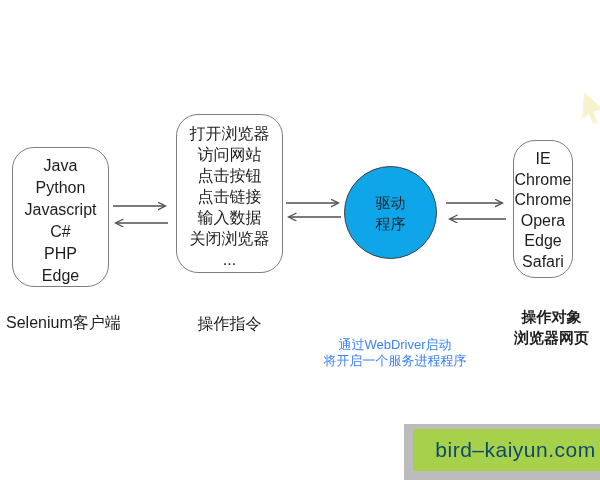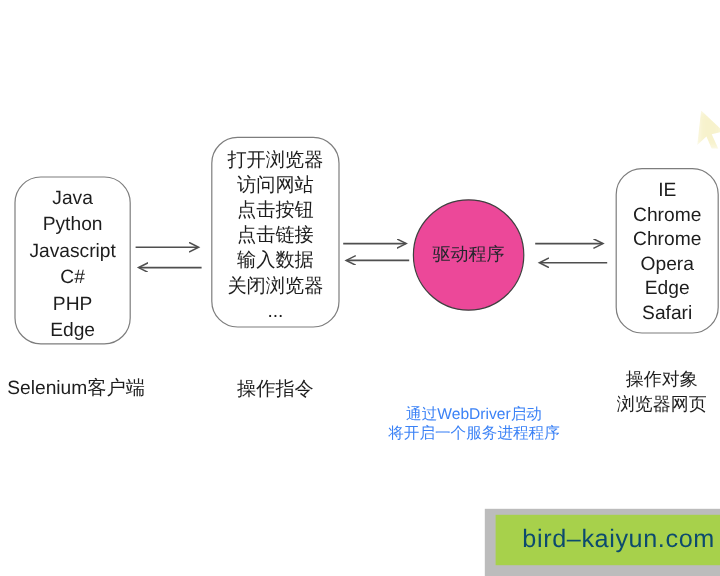--- a/index.html
+++ b/index.html
@@ -4,32 +4,32 @@
 <style>
   html,body{margin:0;padding:0;background:#fff;}
   .canvas{position:relative;width:600px;height:480px;background:#ffffff;overflow:hidden;
           font-family:"Liberation Sans","DejaVu Sans",sans-serif;color:#1d1d1d;}
   .arrows{position:absolute;left:0;top:0;pointer-events:none;}
   .box{position:absolute;border:1.5px solid #7d7d7d;border-radius:22px;background:#fff;
        text-align:center;box-sizing:border-box;}
   .box .line{white-space:nowrap;}
   .client-box{left:12px;top:147px;width:97px;height:140px;padding-top:7px;font-size:16px;line-height:22px;text-align:center;}
   .commands-box{left:176px;top:114px;width:107px;height:159px;padding-top:8px;font-size:16px;line-height:21px;}
-  .browsers-box{left:513px;top:140px;width:86px;height:138px;padding-top:8px;font-size:16px;line-height:20.5px;}
+  .browsers-box{left:513px;top:140px;width:60px;height:138px;padding-top:8px;font-size:16px;line-height:20.5px;}
   .driver-circle{position:absolute;left:344px;top:166px;width:93px;height:93px;border-radius:50%;
-       background:#ec4899;border:1.5px solid #3f3f3f;box-sizing:border-box;
-       display:flex;flex-direction:row;align-items:center;justify-content:center;
+       background:#0ea5e9;border:1.5px solid #3f3f3f;box-sizing:border-box;
+       display:flex;flex-direction:column;align-items:center;justify-content:center;
        font-size:15px;line-height:21px;color:#26262e;}
   .lbl{position:absolute;color:#1d1d1d;}
   .lbl-client{left:6px;top:313px;font-size:16px;}
   .lbl-commands{left:176px;top:314px;width:107px;text-align:center;font-size:16px;}
   .lbl-proxy{left:317px;top:313px;width:150px;text-align:center;font-size:16px;}
   .note{position:absolute;left:300px;top:337px;width:190px;text-align:center;
         font-size:13px;line-height:15.5px;color:#3b82f6;}
-  .lbl-browsers{left:503px;top:306px;width:97px;text-align:center;font-size:15px;line-height:21px;}
+  .lbl-browsers{left:503px;top:306px;width:97px;text-align:center;font-size:15px;line-height:21px;font-weight:bold;}
   .cursor-blob{position:absolute;left:581px;top:92px;width:22px;height:32px;background:#f6f0c4;
         clip-path:polygon(15% 0,100% 55%,55% 62%,80% 100%,55% 100%,35% 68%,0 90%);
         filter:blur(3px);opacity:.85;}
   .wm-frame{position:absolute;left:404px;top:424px;width:196px;height:56px;background:#bcbcbc;}
   .wm-badge{position:absolute;left:9px;top:5px;width:181px;height:42px;background:#a7d14b;
         display:flex;align-items:center;justify-content:center;
         font-size:21px;letter-spacing:.5px;color:#0c4a6e;padding-left:12px;}
 </style>
 </head>
 <body>

